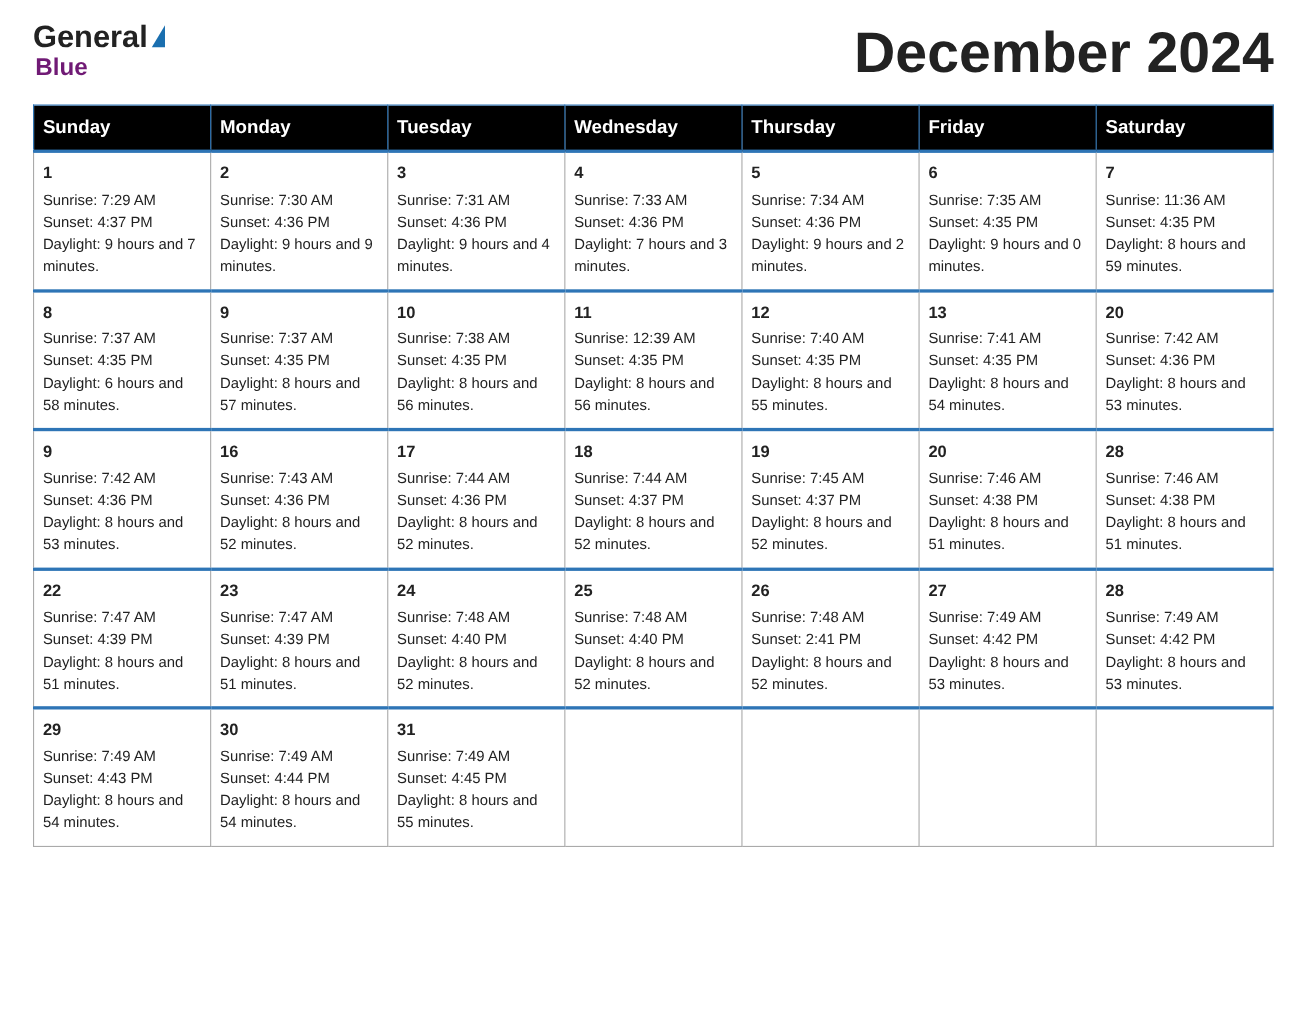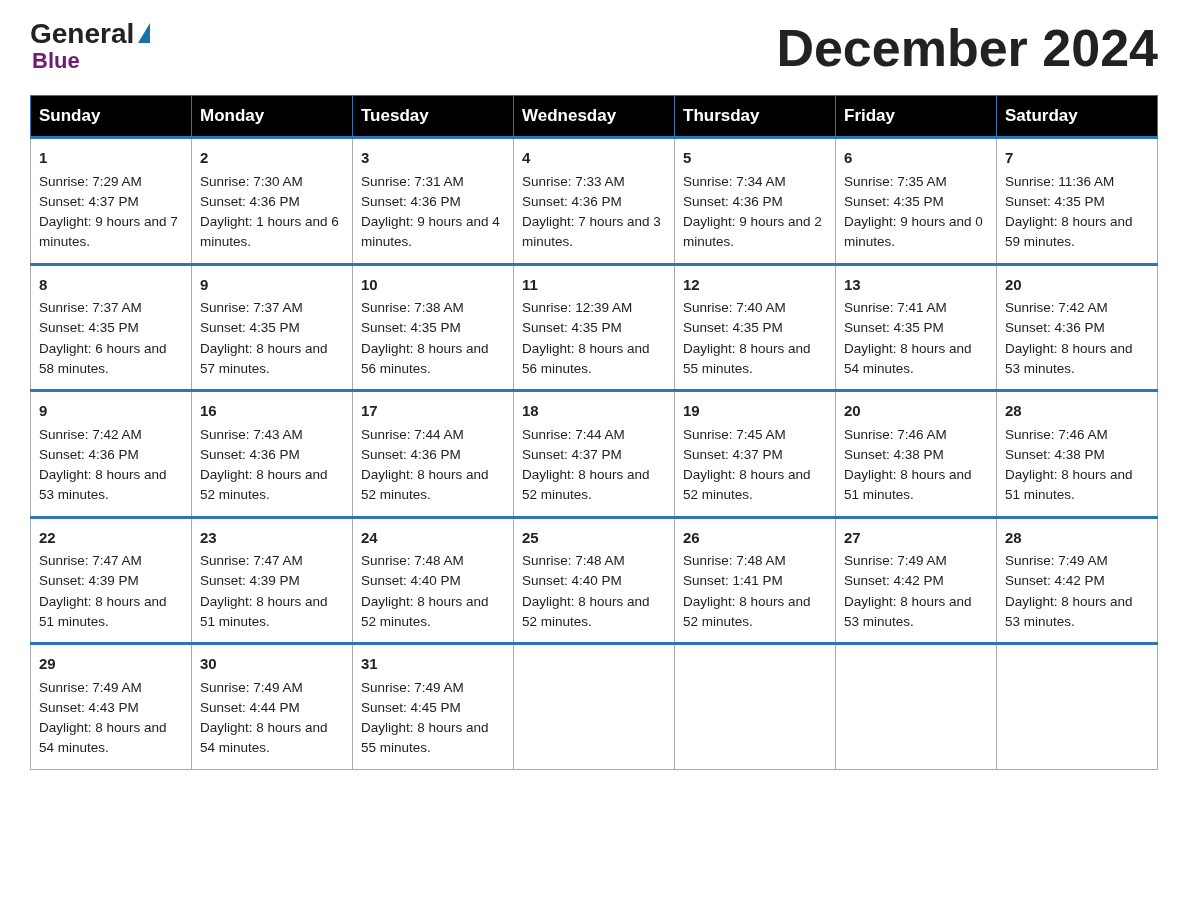--- a/index.html
+++ b/index.html
@@ -123,21 +123,21 @@
       <th>Tuesday</th>
       <th>Wednesday</th>
       <th>Thursday</th>
       <th>Friday</th>
       <th>Saturday</th>
     </tr>
   </thead>
   <tbody id="calendar-body">
   <tr class="top-border-row">
         <td><span class="day-num">1</span><span>Sunrise: 7:29 AM</span><br><span>Sunset: 4:37 PM</span><br><span>Daylight: 9 hours and 7 minutes.</span></td>
-        <td><span class="day-num">2</span><span>Sunrise: 7:30 AM</span><br><span>Sunset: 4:36 PM</span><br><span>Daylight: 1 hours and 6 minutes.</span></td>
+        <td><span class="day-num">2</span><span>Sunrise: 7:30 AM</span><br><span>Sunset: 4:36 PM</span><br><span>Daylight: 9 hours and 9 minutes.</span></td>
         <td><span class="day-num">3</span><span>Sunrise: 7:31 AM</span><br><span>Sunset: 4:36 PM</span><br><span>Daylight: 9 hours and 4 minutes.</span></td>
         <td><span class="day-num">4</span><span>Sunrise: 7:33 AM</span><br><span>Sunset: 4:36 PM</span><br><span>Daylight: 7 hours and 3 minutes.</span></td>
         <td><span class="day-num">5</span><span>Sunrise: 7:34 AM</span><br><span>Sunset: 4:36 PM</span><br><span>Daylight: 9 hours and 2 minutes.</span></td>
         <td><span class="day-num">6</span><span>Sunrise: 7:35 AM</span><br><span>Sunset: 4:35 PM</span><br><span>Daylight: 9 hours and 0 minutes.</span></td>
         <td><span class="day-num">7</span><span>Sunrise: 11:36 AM</span><br><span>Sunset: 4:35 PM</span><br><span>Daylight: 8 hours and 59 minutes.</span></td>
       </tr>
       <tr class="top-border-row">
         <td><span class="day-num">8</span><span>Sunrise: 7:37 AM</span><br><span>Sunset: 4:35 PM</span><br><span>Daylight: 6 hours and 58 minutes.</span></td>
         <td><span class="day-num">9</span><span>Sunrise: 7:37 AM</span><br><span>Sunset: 4:35 PM</span><br><span>Daylight: 8 hours and 57 minutes.</span></td>
         <td><span class="day-num">10</span><span>Sunrise: 7:38 AM</span><br><span>Sunset: 4:35 PM</span><br><span>Daylight: 8 hours and 56 minutes.</span></td>
@@ -153,21 +153,21 @@
         <td><span class="day-num">18</span><span>Sunrise: 7:44 AM</span><br><span>Sunset: 4:37 PM</span><br><span>Daylight: 8 hours and 52 minutes.</span></td>
         <td><span class="day-num">19</span><span>Sunrise: 7:45 AM</span><br><span>Sunset: 4:37 PM</span><br><span>Daylight: 8 hours and 52 minutes.</span></td>
         <td><span class="day-num">20</span><span>Sunrise: 7:46 AM</span><br><span>Sunset: 4:38 PM</span><br><span>Daylight: 8 hours and 51 minutes.</span></td>
         <td><span class="day-num">28</span><span>Sunrise: 7:46 AM</span><br><span>Sunset: 4:38 PM</span><br><span>Daylight: 8 hours and 51 minutes.</span></td>
       </tr>
       <tr class="top-border-row">
         <td><span class="day-num">22</span><span>Sunrise: 7:47 AM</span><br><span>Sunset: 4:39 PM</span><br><span>Daylight: 8 hours and 51 minutes.</span></td>
         <td><span class="day-num">23</span><span>Sunrise: 7:47 AM</span><br><span>Sunset: 4:39 PM</span><br><span>Daylight: 8 hours and 51 minutes.</span></td>
         <td><span class="day-num">24</span><span>Sunrise: 7:48 AM</span><br><span>Sunset: 4:40 PM</span><br><span>Daylight: 8 hours and 52 minutes.</span></td>
         <td><span class="day-num">25</span><span>Sunrise: 7:48 AM</span><br><span>Sunset: 4:40 PM</span><br><span>Daylight: 8 hours and 52 minutes.</span></td>
-        <td><span class="day-num">26</span><span>Sunrise: 7:48 AM</span><br><span>Sunset: 1:41 PM</span><br><span>Daylight: 8 hours and 52 minutes.</span></td>
+        <td><span class="day-num">26</span><span>Sunrise: 7:48 AM</span><br><span>Sunset: 2:41 PM</span><br><span>Daylight: 8 hours and 52 minutes.</span></td>
         <td><span class="day-num">27</span><span>Sunrise: 7:49 AM</span><br><span>Sunset: 4:42 PM</span><br><span>Daylight: 8 hours and 53 minutes.</span></td>
         <td><span class="day-num">28</span><span>Sunrise: 7:49 AM</span><br><span>Sunset: 4:42 PM</span><br><span>Daylight: 8 hours and 53 minutes.</span></td>
       </tr>
       <tr class="top-border-row">
         <td><span class="day-num">29</span><span>Sunrise: 7:49 AM</span><br><span>Sunset: 4:43 PM</span><br><span>Daylight: 8 hours and 54 minutes.</span></td>
         <td><span class="day-num">30</span><span>Sunrise: 7:49 AM</span><br><span>Sunset: 4:44 PM</span><br><span>Daylight: 8 hours and 54 minutes.</span></td>
         <td><span class="day-num">31</span><span>Sunrise: 7:49 AM</span><br><span>Sunset: 4:45 PM</span><br><span>Daylight: 8 hours and 55 minutes.</span></td>
         <td class="empty"></td>
         <td class="empty"></td>
         <td class="empty"></td>

